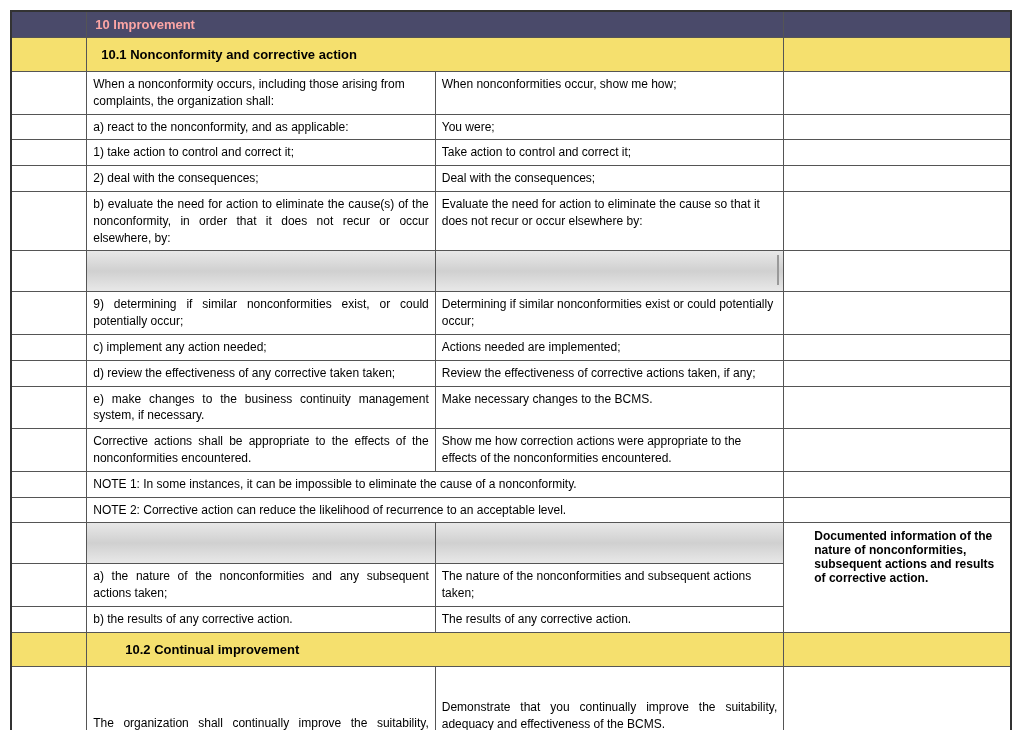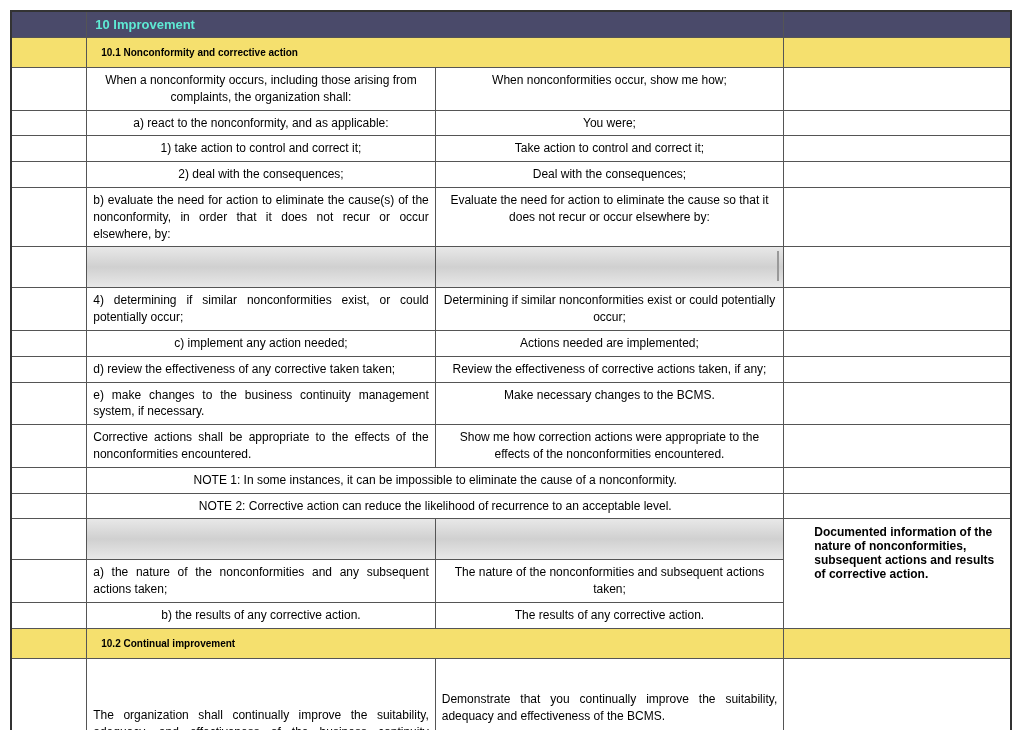--- a/index.html
+++ b/index.html
@@ -14,35 +14,34 @@
       border-collapse: collapse;
       border: 2px solid #333;
     }
     .outer-table td, .outer-table th {
       border: 1px solid #555;
       vertical-align: top;
       padding: 0;
     }
     .header-row td {
       background-color: #4a4a6a;
-      color: #5eead4;
+      color: #fca5a5;
       font-weight: bold;
       font-size: 13px;
       padding: 5px 8px;
     }
     .section-header td {
       background-color: #f5e06e;
       font-weight: bold;
-      font-size: 10px;
+      font-size: 13px;
       padding: 5px 8px;
     }
     .cell-content {
       padding: 4px 6px;
       line-height: 1.4;
-      text-align: center;
     }
     .blurred-cell {
       background: linear-gradient(to bottom, #e8e8e8, #d0d0d0, #e8e8e8);
       min-height: 40px;
       height: 40px;
     }
     td { border: 1px solid #666; }
   </style>
 </head>
 <body>
@@ -136,21 +135,21 @@
       <div class="blurred-cell" style="position:relative;">
         <div style="position:absolute;right:4px;top:4px;width:3px;height:30px;border-right:2px solid #999;"></div>
       </div>
     </td>
     <td></td>
   </tr>
 
   <tr>
     <td></td>
     <td>
-      <div class="cell-content" style="text-align:justify;">4) determining if similar nonconformities exist, or could potentially occur;</div>
+      <div class="cell-content" style="text-align:justify;">9) determining if similar nonconformities exist, or could potentially occur;</div>
     </td>
     <td>
       <div class="cell-content">Determining if similar nonconformities exist or could potentially occur;</div>
     </td>
     <td></td>
   </tr>
 
   <tr>
     <td></td>
     <td>
@@ -240,21 +239,21 @@
       <div class="cell-content">b) the results of any corrective action.</div>
     </td>
     <td>
       <div class="cell-content">The results of any corrective action.</div>
     </td>
   </tr>
 
   <tr class="section-header">
     <td></td>
     <td colspan="2">
-      <span style="padding:4px 6px;display:block;">10.2 Continual improvement</span>
+      <span style="padding:4px 6px;display:block;margin-left:24px;">10.2 Continual improvement</span>
     </td>
     <td></td>
   </tr>
 
   <tr>
     <td></td>
     <td>
       <div class="cell-content" style="text-align:justify;margin-top:44px;">The organization shall continually improve the suitability, adequacy, and effectiveness of the business continuity management system.</div>
     </td>
     <td>

